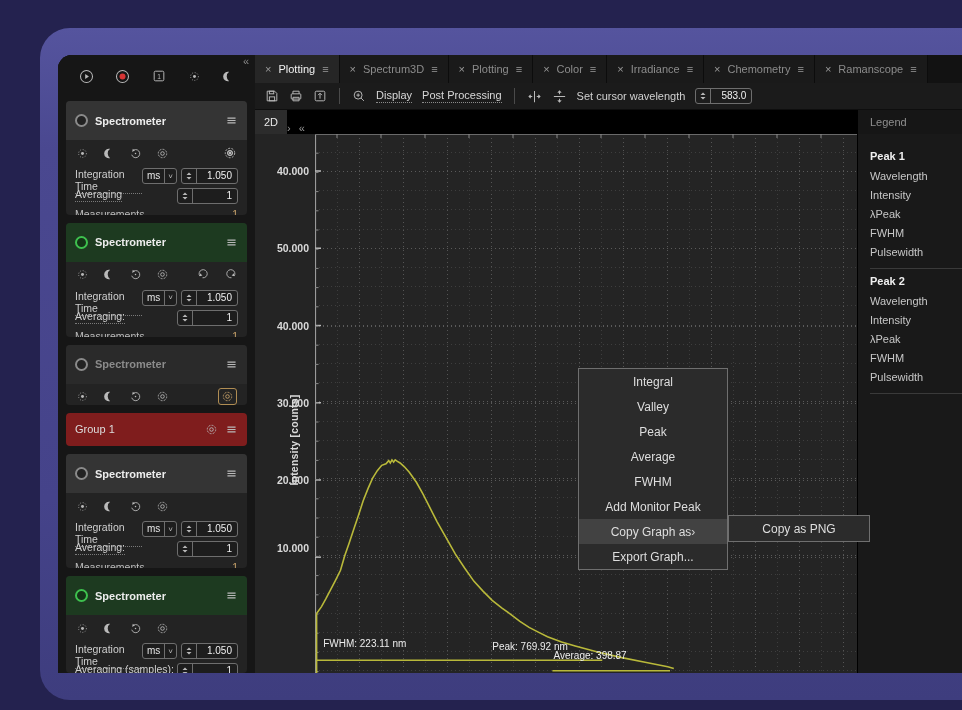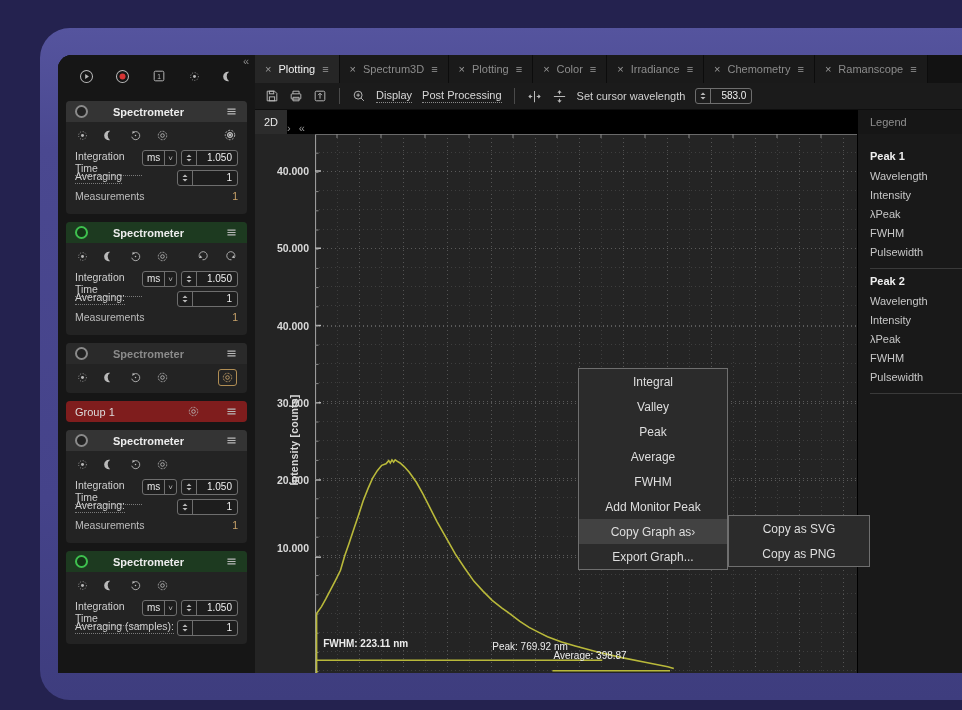--- a/index.html
+++ b/index.html
@@ -11,21 +11,21 @@
     border-radius:14px 14px 0 0;background:#1b1b1b;overflow:hidden;display:flex}
   
   .sidebar{width:197px;min-width:197px;background:#161616;display:flex;flex-direction:column;position:relative;overflow:hidden}
   .collapse{position:absolute;top:1px;right:6px;color:#8a8a8a;font-size:11px;line-height:11px}
   .sb-toolbar{height:34px;display:flex;align-items:center;justify-content:space-around;padding:4px 10px 0 10px;background:#161616}
   .sb-tabs{display:flex;height:24px;background:#101010}
   .sb-tab{flex:1;display:flex;align-items:center;padding-left:10px;font-size:11px;color:#8f8f8f;background:#101010}
   .sb-tab.active{background:#2c2c2c;color:#f0f0f0}
   .panels{flex:1;overflow:hidden;padding:8px 8px 0 8px;display:flex;flex-direction:column;gap:8px}
   .panel{background:#232323;border-radius:4px;overflow:hidden}
-  .p-head{height:21px;display:flex;align-items:center;gap:25px;padding:0 9px;background:#343434}
+  .p-head{height:39px;display:flex;align-items:center;gap:7px;padding:0 9px;background:#343434}
   .p-head.green{background:#1d3a20}
   .p-head.dim{background:#2a2a2a}
   .p-title{flex:1;font-size:11px;font-weight:bold;color:#ededed}
   .p-head.dim .p-title{color:#8b8b8b}
   .p-icons{height:26px;display:flex;align-items:center;gap:14px;padding:0 10px;background:#232323}
   .p-icons .spacer{flex:1}
   .p-fields{padding:2px 9px 7px 9px;display:flex;flex-direction:column;gap:3px}
   .f-row{height:17px;display:flex;align-items:flex-start;font-size:10.5px;color:#cfcfcf}
   .f-label{border-bottom:1px dotted #7a7a7a;padding-bottom:1px}
   .f-label.plain{border-bottom:none;color:#bdbdbd}
@@ -720,21 +720,21 @@
                   <line x1="286" y1="0" x2="286" y2="4" stroke="#8a8a8a" stroke-width="1"></line>
                   <line x1="330" y1="0" x2="330" y2="4" stroke="#8a8a8a" stroke-width="1"></line>
                   <line x1="374" y1="0" x2="374" y2="4" stroke="#8a8a8a" stroke-width="1"></line>
                   <line x1="418" y1="0" x2="418" y2="4" stroke="#8a8a8a" stroke-width="1"></line>
                   <line x1="462" y1="0" x2="462" y2="4" stroke="#8a8a8a" stroke-width="1"></line>
                   <line x1="506" y1="0" x2="506" y2="4" stroke="#8a8a8a" stroke-width="1"></line>
                   <line x1="1.6260000000000001" y1="526.2585959885387" x2="287.26" y2="526.2585959885387" stroke="#b9b93a" stroke-width="1.4"></line>
                   <line x1="237.396" y1="536.6833810888253" x2="355.01" y2="536.6833810888253" stroke="#b9b93a" stroke-width="1.4"></line>
                   <polyline points="1.6,539.0 1.6,479.5 6.5,472.6 10.8,464.9 20.1,447.1 25.5,436.3 29.8,421.6 34.1,409.3 39.0,394.6 43.4,381.5 48.2,366.8 53.1,354.4 57.5,344.4 62.3,336.7 66.7,331.3 71.0,329.7 73.7,326.6 75.3,329.0 77.0,325.9 78.6,328.2 80.2,325.9 82.4,327.4 85.1,329.0 89.4,332.8 94.3,338.2 101.4,348.3 107.9,359.8 114.9,373.7 122.0,387.6 131.2,403.9 140.4,420.1 149.6,434.0 158.8,447.1 168.0,457.1 177.2,466.4 187.0,474.1 195.7,480.3 204.9,487.3 214.1,493.4 223.3,498.1 232.5,502.7 246.6,508.1 260.2,512.0 283.5,518.2 306.8,523.6 330.1,528.2 352.8,532.8 358.8,534.4" fill="none" stroke="#b9b93a" stroke-width="1.6"></polyline>
                 </svg>
-                <div class="annot" style="left: 8.13px; top: 504.062px; font-weight: bold;">FWHM: 223.11 nm</div>
+                <div class="annot" style="left: 8.13px; top: 504.062px;">FWHM: 223.11 nm</div>
                 <div class="annot" style="left: 177.234px; top: 507.15px;">Peak: 769.92 nm</div>
                 <div class="annot" style="left: 238.48px; top: 516.417px;">Average: 398.87</div>
               </div>
           </div>
         </section>
 
         <aside class="legend">
           <div class="lg-head">Legend</div>
           <div class="lg-body" id="legend-body">
               <div class="lg-sec-title">Peak 1</div>
@@ -778,20 +778,17 @@
         <div class="m-item hl">
           <span>Copy Graph as</span>
           <span class="arrow">›</span>
         </div>
         <div class="m-item">
           <span>Export Graph...</span>
         </div>
       </div>
     <div class="menu submenu" id="ctxsubmenu" style="left:670px;top:460px">
         <div class="m-item">
-          <span>Copy as SVG</span>
-        </div>
-        <div class="m-item">
           <span>Copy as PNG</span>
         </div>
       </div>
   </div>
 </div>
 
 </body></html>

